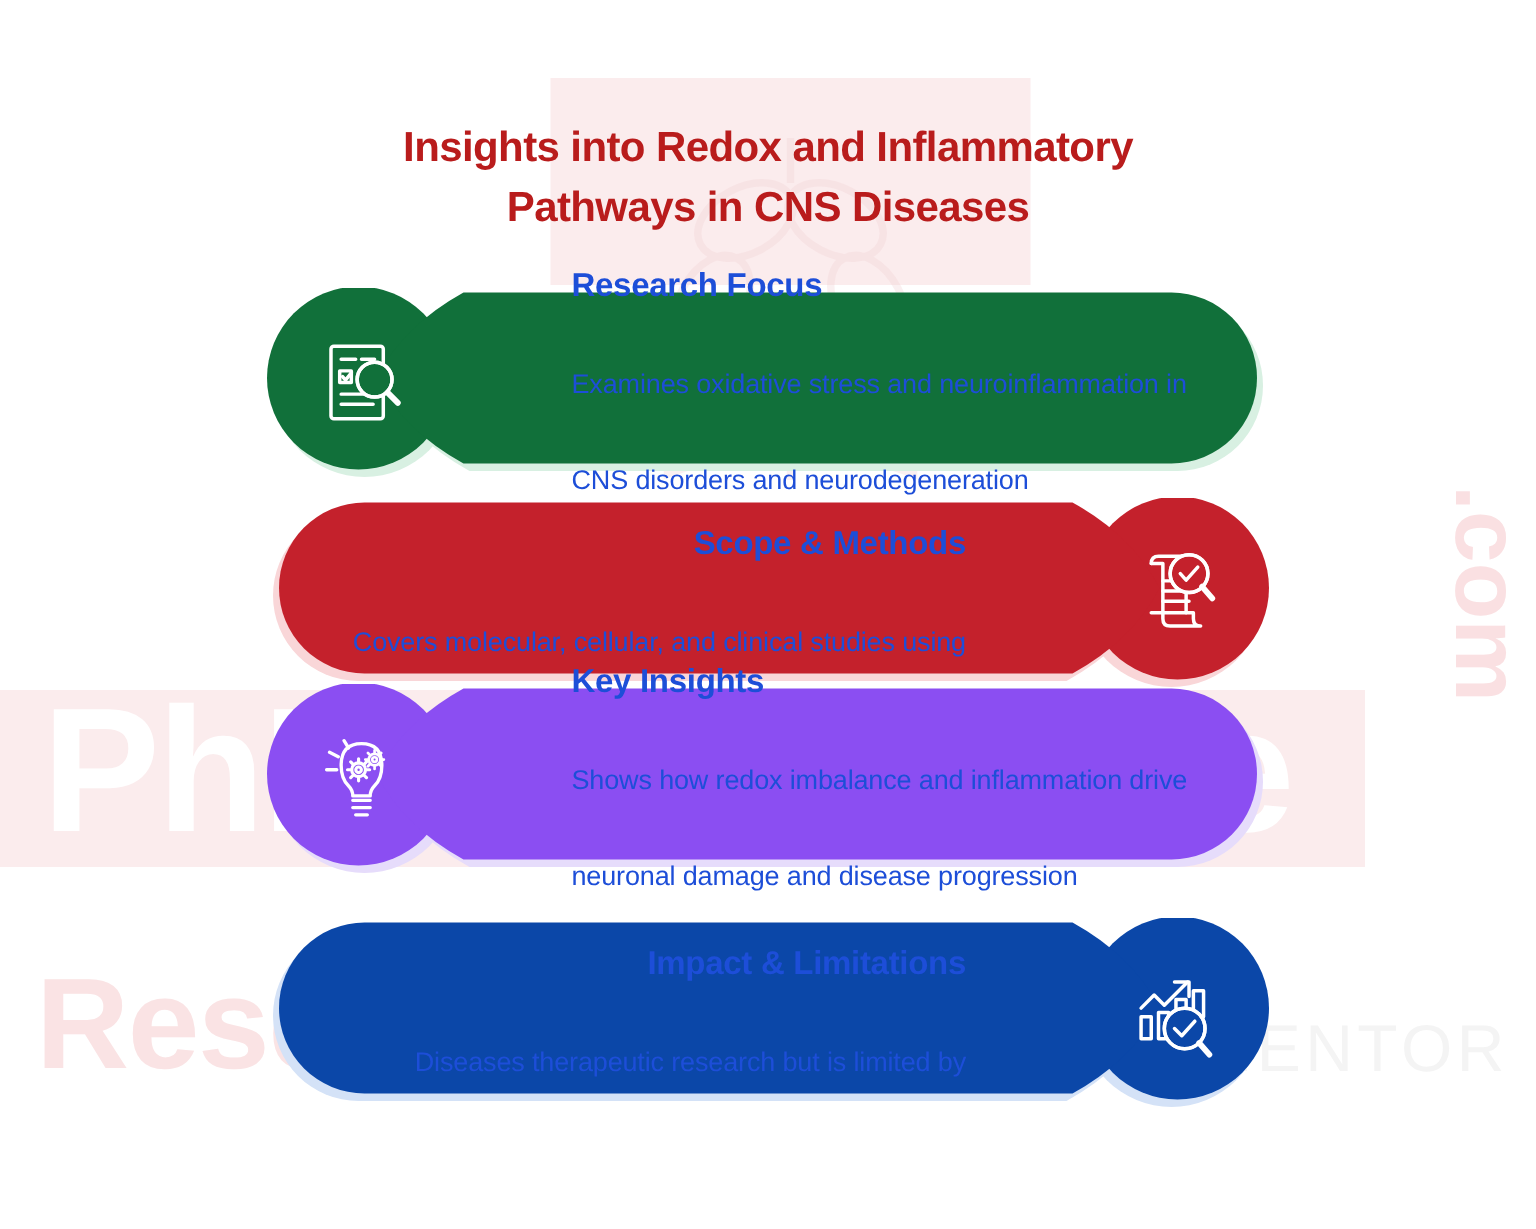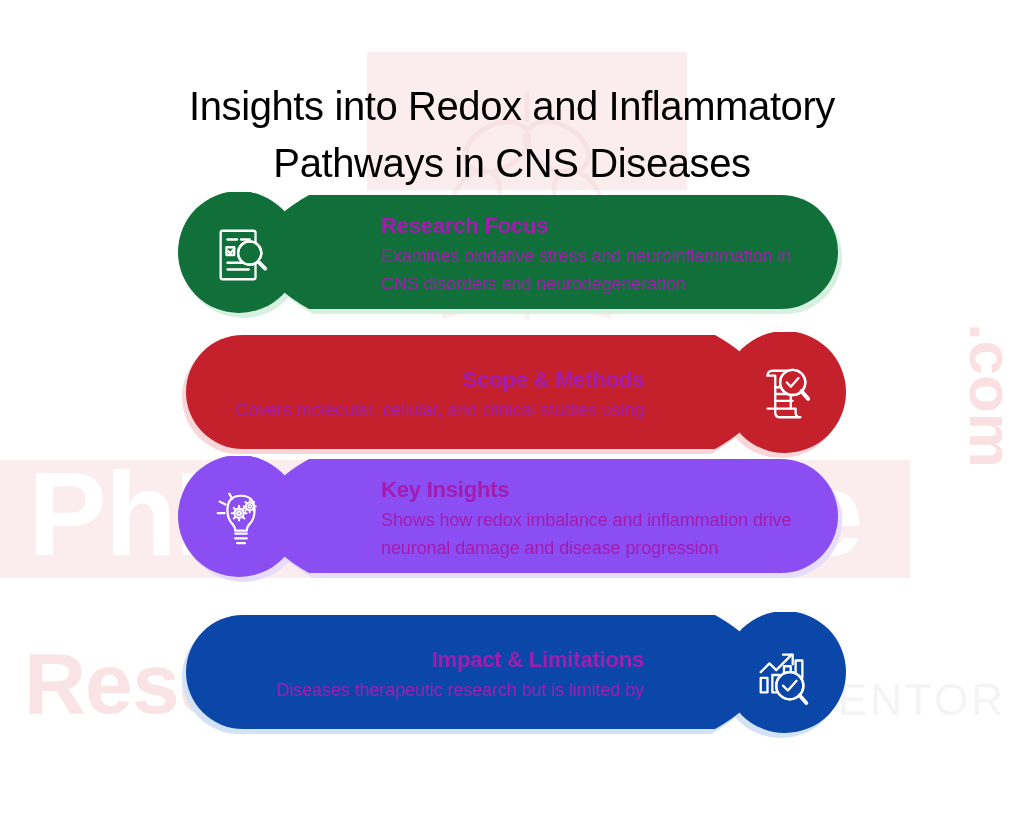--- a/index.html
+++ b/index.html
@@ -104,23 +104,23 @@
   
   .title {
     position: absolute;
     left: 0;
     top: 78px;
     width: 1024px;
     text-align: center;
     z-index: 3;
   }
   .title-line {
-    font-size: 40px;
-    font-weight: normal;
-    color: #000000;
+    font-size: 28px;
+    font-weight: bold;
+    color: #b91c1c;
     line-height: 1.42;
     letter-spacing: -0.4px;
   }
 
   
   .rows {
     position: absolute;
     left: 0;
     top: 0;
     width: 1024px;
@@ -141,21 +141,22 @@
 
   .row svg { display: block; width: 672px; height: 126px; }
 
   .row-text {
     position: absolute;
     top: 0;
     height: 126px;
     display: flex;
     flex-direction: column;
     justify-content: center;
-    color: #a21caf;
+    color: #1d4ed8;
+    gap: 36px;
   }
   .row-text .hd {
     font-size: 22px;
     font-weight: bold;
     line-height: 1.25;
     margin-bottom: 4px;
     letter-spacing: -0.2px;
   }
   .row-text .bd {
     font-size: 18px;

